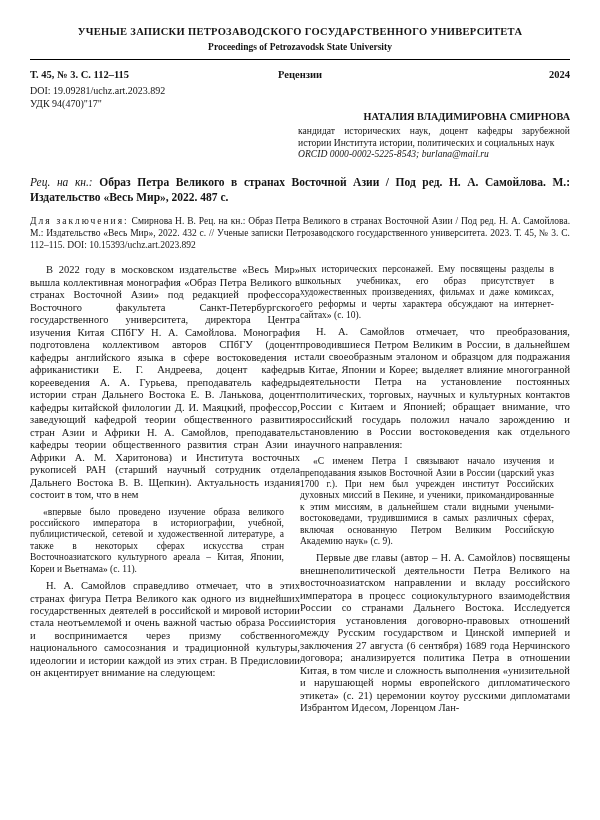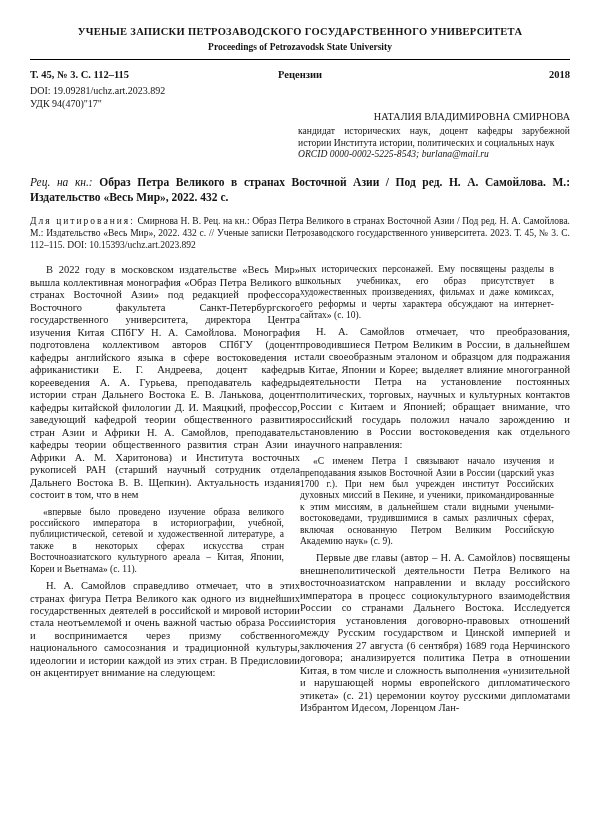--- a/index.html
+++ b/index.html
@@ -55,21 +55,21 @@
 
   
   .author-block {
     width: 272px;
     margin-left: auto;
     margin-top: 2px;
     font-size: 9.6px;
     line-height: 1.22;
   }
   .author-name {
-    font-weight: normal;
+    font-weight: bold;
     font-size: 10.2px;
     text-align: right;
     margin-bottom: 2px;
   }
   .author-meta { text-align: justify; }
   .author-orcid { font-style: italic; }
 
   
   .review-title {
     margin-top: 15px;
@@ -127,39 +127,39 @@
 
 <div class="page">
 
   <div class="journal-title">УЧЕНЫЕ ЗАПИСКИ ПЕТРОЗАВОДСКОГО ГОСУДАРСТВЕННОГО УНИВЕРСИТЕТА</div>
   <div class="journal-subtitle">Proceedings of Petrozavodsk State University</div>
   <div class="header-rule"></div>
 
   <div class="vol-row">
     <span class="cell">Т. 45, № 3. С. 112–115</span>
     <span class="cell center">Рецензии</span>
-    <span class="cell right">2018</span>
+    <span class="cell right">2024</span>
   </div>
 
   <div class="doi-line">DOI: 19.09281/uchz.art.2023.892</div>
   <div class="udc-line">УДК 94(470)"17"</div>
 
   <div class="author-block">
     <div class="author-name">НАТАЛИЯ ВЛАДИМИРОВНА СМИРНОВА</div>
     <div class="author-meta">кандидат исторических наук, доцент кафедры зарубежной истории Института истории, политических и социальных наук</div>
     <div class="author-orcid">ORCID 0000-0002-5225-8543; burlana@mail.ru</div>
   </div>
 
   <div class="review-title">
     <span class="prefix">Рец. на кн.:</span>
-    <span>Образ Петра Великого в странах Восточной Азии / Под ред. Н. А. Самойлова. М.: Издательство «Весь Мир», 2022. 432 с.</span>
+    <span>Образ Петра Великого в странах Восточной Азии / Под ред. Н. А. Самойлова. М.: Издательство «Весь Мир», 2022. 487 с.</span>
   </div>
 
   <div class="citation">
-    <span class="label">Для цитирования:</span>
+    <span class="label">Для заключения:</span>
     <span>Смирнова Н. В. Рец. на кн.: Образ Петра Великого в странах Восточной Азии / Под ред. Н. А. Самойлова. М.: Издательство «Весь Мир», 2022. 432 с. // Ученые записки Петрозаводского государственного университета. 2023. Т. 45, № 3. С. 112–115. DOI: 10.15393/uchz.art.2023.892</span>
   </div>
 
   <div class="columns">
 
     <div class="col">
       <p class="para">В 2022 году в московском издательстве «Весь Мир» вышла коллективная монография «Образ Петра Великого в странах Восточной Азии» под редакцией профессора Восточного факультета Санкт-Петербургского государственного университета, директора Центра изучения Китая СПбГУ Н. А. Самойлова. Монография подготовлена коллективом авторов СПбГУ (доцент кафедры английского языка в сфере востоковедения и африканистики Е. Г. Андреева, доцент кафедры корееведения А. А. Гурьева, преподаватель кафедры истории стран Дальнего Востока Е. В. Ланькова, доцент кафедры китайской филологии Д. И. Маяцкий, профессор, заведующий кафедрой теории общественного развития стран Азии и Африки Н. А. Самойлов, преподаватель кафедры теории общественного развития стран Азии и Африки А. М. Харитонова) и Института восточных рукописей РАН (старший научный сотрудник отдела Дальнего Востока В. В. Щепкин). Актуальность издания состоит в том, что в нем</p>
       <p class="quote">«впервые было проведено изучение образа великого российского императора в историографии, учебной, публицистической, сетевой и художественной литературе, а также в некоторых сферах искусства стран Восточноазиатского культурного ареала – Китая, Японии, Кореи и Вьетнама» (с. 11).</p>
       <p class="para">Н. А. Самойлов справедливо отмечает, что в этих странах фигура Петра Великого как одного из виднейших государственных деятелей в российской и мировой истории стала неотъемлемой и очень важной частью образа России и воспринимается через призму собственного национального самосознания и традиционной культуры, идеологии и истории каждой из этих стран. В Предисловии он акцентирует внимание на следующем:</p>
     </div>

